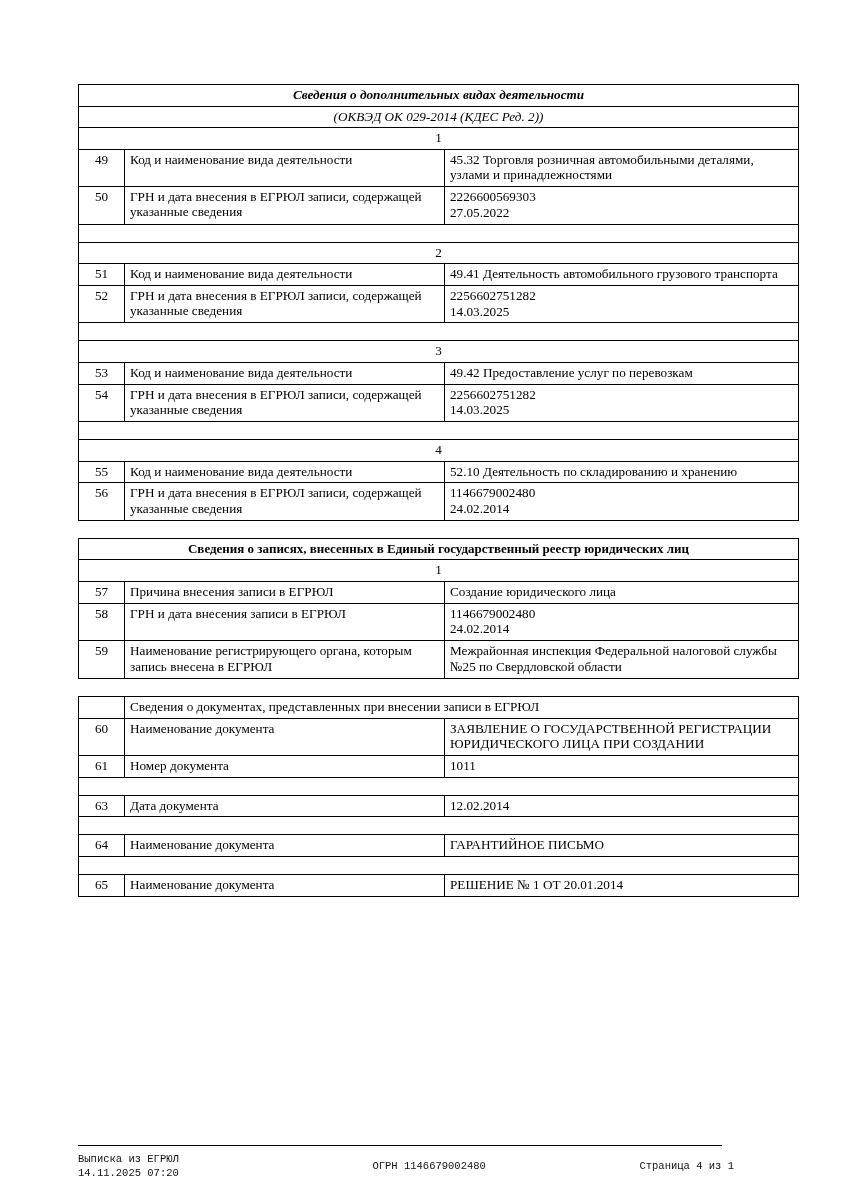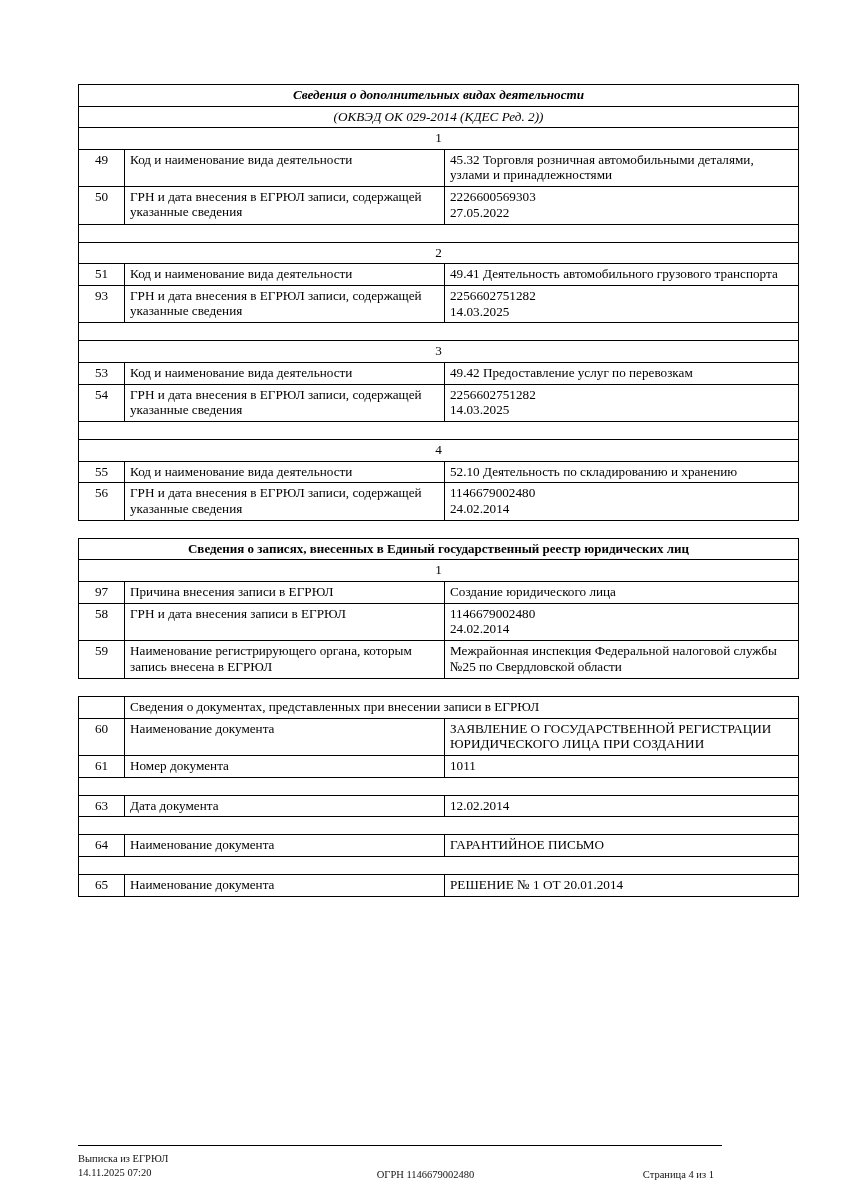--- a/index.html
+++ b/index.html
@@ -82,28 +82,28 @@
     padding-top: 2px;
     padding-bottom: 2px;
   }
   .subhdr {
     padding-top: 3px;
     padding-bottom: 3px;
   }
   .footer {
     position: absolute;
     left: 78px;
-    right: 58px;
+    right: 38px;
     bottom: 38px;
-    font-family: Liberation Serif, serif;
+    font-family: Liberation Mono, monospace;
     font-size: 10.5px;
     color: #111;
     display: flex;
     justify-content: space-between;
-    align-items: flex-end;
+    align-items: center;
   }
   .footer .left { text-align: left; line-height: 1.35; }
   .footer .center { text-align: center; padding-left: 40px; }
   .footer .right { text-align: right; }
   .footline {
     position: absolute;
     left: 78px;
     right: 50px;
     bottom: 72px;
     border-top: 1px solid #000;
@@ -150,21 +150,21 @@
 
       <tr>
         <td class="idx" colspan="3">2</td>
       </tr>
       <tr>
         <td class="num">51</td>
         <td class="label">Код и наименование вида деятельности</td>
         <td class="value">49.41 Деятельность автомобильного грузового транспорта</td>
       </tr>
       <tr>
-        <td class="num">93</td>
+        <td class="num">52</td>
         <td class="label">ГРН и дата внесения в ЕГРЮЛ записи, содержащей указанные сведения</td>
         <td class="value tall-val">2256602751282<br>14.03.2025</td>
       </tr>
       <tr class="spacer">
         <td colspan="3"></td>
       </tr>
 
       <tr>
         <td class="idx" colspan="3">3</td>
       </tr>
@@ -199,21 +199,21 @@
         <td colspan="3" class="gap"></td>
       </tr>
 
       <tr>
         <td class="sec-title2" colspan="3">Сведения о записях, внесенных в Единый государственный реестр юридических лиц</td>
       </tr>
       <tr>
         <td class="idx" colspan="3">1</td>
       </tr>
       <tr>
-        <td class="num">97</td>
+        <td class="num">57</td>
         <td class="label">Причина внесения записи в ЕГРЮЛ</td>
         <td class="value">Создание юридического лица</td>
       </tr>
       <tr>
         <td class="num">58</td>
         <td class="label">ГРН и дата внесения записи в ЕГРЮЛ</td>
         <td class="value tall-val">1146679002480<br>24.02.2014</td>
       </tr>
       <tr>
         <td class="num">59</td>

